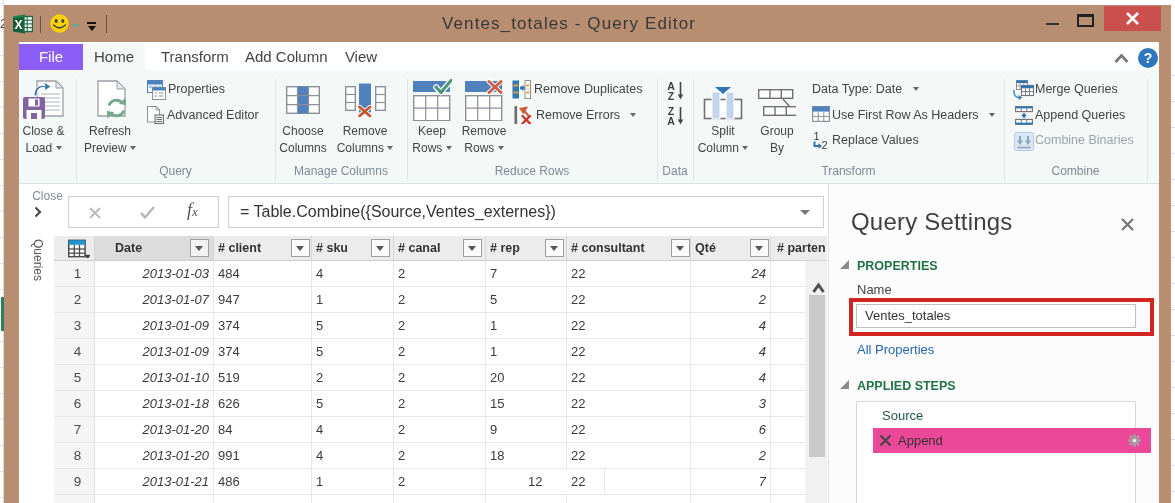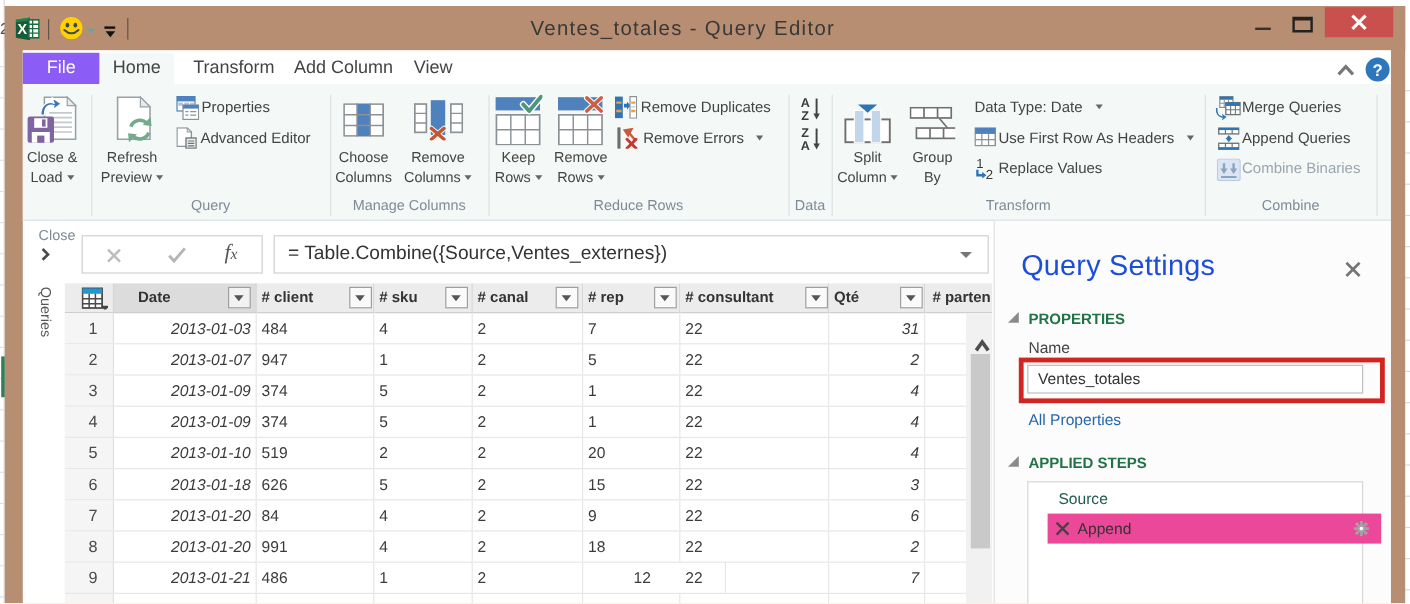--- a/index.html
+++ b/index.html
@@ -486,21 +486,21 @@
 
         <div class="abs" id="rows" style="left:0;top:25px;width:752px;height:242px;">
           <div class="rnum" style="top:0px;height:26px;line-height:25px;">1</div>
             <div class="drow" style="top:0px;">
               <div class="dcell ital" style="left:41px;width:119px;">2013-01-03</div>
               <div class="dcell" style="left:160px;width:98px;">484</div>
               <div class="dcell" style="left:258px;width:82px;">4</div>
               <div class="dcell" style="left:340px;width:92px;">2</div>
               <div class="dcell" style="left:432px;width:81px;">7</div>
               <div class="dcell" style="left:513px;width:124px;">22</div>
-              <div class="dcell ital" style="left:637px;width:80px;">31</div>
+              <div class="dcell ital" style="left:637px;width:80px;">24</div>
               <div class="dcell" style="left:717px;width:35px;"></div>
             </div>
           <div class="rnum" style="top:26px;height:26px;line-height:25px;">2</div>
             <div class="drow" style="top:26px;">
               <div class="dcell ital" style="left:41px;width:119px;">2013-01-07</div>
               <div class="dcell" style="left:160px;width:98px;">947</div>
               <div class="dcell" style="left:258px;width:82px;">1</div>
               <div class="dcell" style="left:340px;width:92px;">2</div>
               <div class="dcell" style="left:432px;width:81px;">5</div>
               <div class="dcell" style="left:513px;width:124px;">22</div>
@@ -598,21 +598,21 @@
         </div>
 
         <div class="abs" style="left:751px;top:25px;width:22px;height:242px;background:#f1f1f1;">
           <svg style="position:absolute;left:7px;top:21px;" width="13" height="12" viewBox="0 0 13 12">
               <path d="M1.5 10 L6.5 3 L11.5 10" fill="none" stroke="#4e4e4e" stroke-width="3"></path>
             </svg>
           <div style="position:absolute;left:3.5px;top:34px;width:16px;height:162px;background:#c9c9c9;"></div>
         </div>
       </div>
       <div class="abs" id="panel">
-        <div class="abs" style="left:22px;top:24px;font-size:24px;color:#1d4ed8;letter-spacing:0.2px;">Query Settings</div>
+        <div class="abs" style="left:22px;top:24px;font-size:24px;color:#404040;letter-spacing:0.2px;">Query Settings</div>
         <svg class="abs" style="left:291px;top:33px;" width="15" height="15" viewBox="0 0 15 15">
             <path d="M2 2 L13 13 M13 2 L2 13" stroke="#757575" stroke-width="2.2"></path>
           </svg>
         <div class="ptri" style="left:11px;top:76px;"></div>
         <div class="greenhdr" style="left:28px;top:75px;">PROPERTIES</div>
         <div class="abs" style="left:28px;top:98px;font-size:13px;color:#444;">Name</div>
         <div class="abs" style="left:20px;top:114px;width:305px;height:38px;border:4px solid #d02521;"></div>
         <div class="abs" style="left:27px;top:120px;width:280px;height:24px;border:1px solid #bfbfbf;background:#fff;font-size:13px;color:#333;line-height:22px;padding-left:8px;">Ventes_totales</div>
         <div class="abs" style="left:28px;top:158px;font-size:13px;color:#2566ad;">All Properties</div>
         <div class="ptri" style="left:11px;top:196px;"></div>

